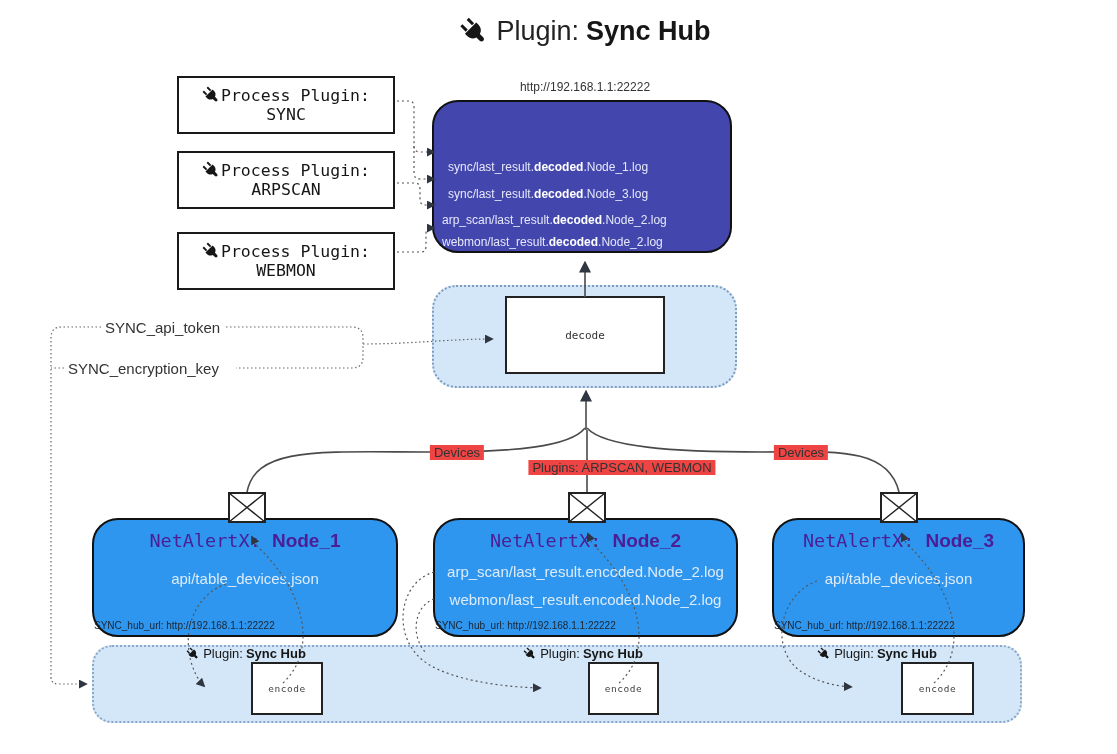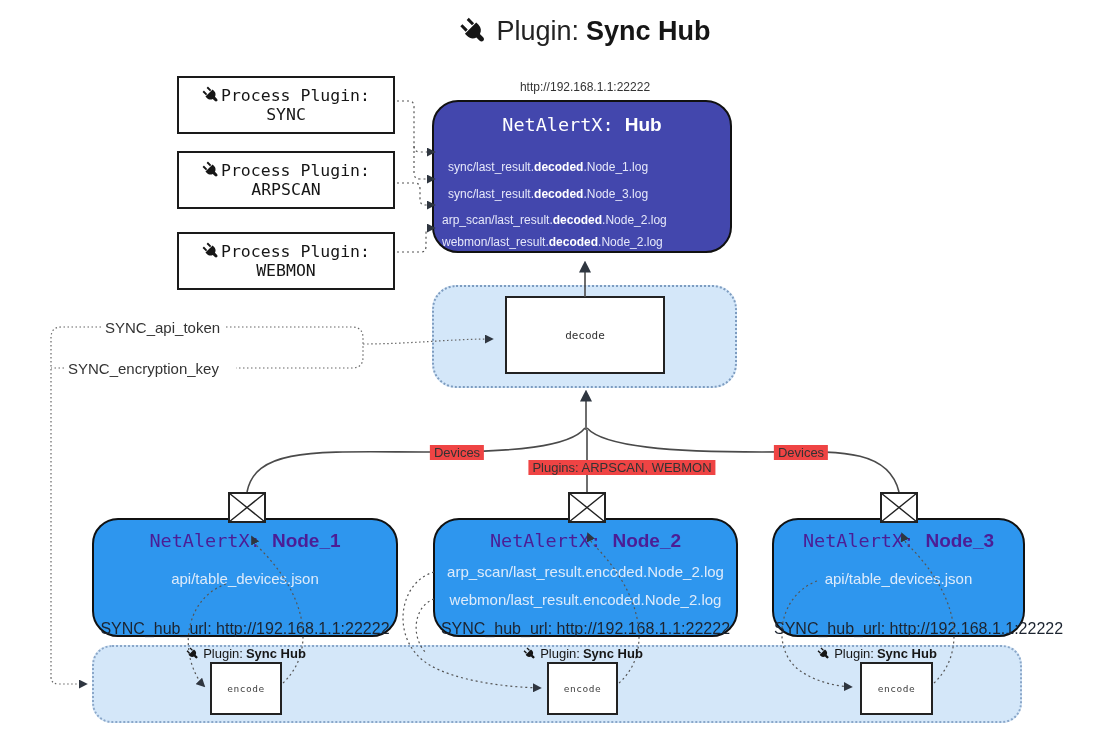--- a/index.html
+++ b/index.html
@@ -61,33 +61,33 @@
 
   
   .edge-label{position:absolute;transform:translateX(-50%);background:#ef4444;padding:0 4px;font-size:13px;color:var(--dark-text);z-index:3;white-space:nowrap;margin-left:37px;}
 
   
   .node-box{position:absolute;top:518px;height:119px;background:var(--node-fill);border:2px solid #111;border-radius:26px;z-index:1;}
   .node-title{position:absolute;top:10px;left:0;right:0;text-align:center;color:#4c1d95;white-space:nowrap;}
   .node-title .mono{font-size:18.5px;}
   .node-title .btitle{font-size:19px;font-weight:700;}
   .node-line{position:absolute;left:0;right:0;text-align:center;color:var(--node-text);font-size:15px;white-space:nowrap;}
-  .node-url{position:absolute;top:100px;left:0;right:0;text-align:center;color:#1c2430;font-size:16px;white-space:nowrap;}
+  .node-url{position:absolute;top:100px;left:0;right:0;text-align:left;color:#1c2430;font-size:10px;white-space:nowrap;}
 
   
   .envelope{position:absolute;width:38px;height:31px;z-index:5;}
 
   
   .band{position:absolute;left:92px;top:645px;width:930px;height:78px;background:var(--panel-fill);
         border:2px dotted var(--panel-border);border-radius:20px;z-index:1;}
   .enc-label{position:absolute;top:646px;transform:translateX(-50%);display:flex;align-items:center;gap:3px;
              font-size:13px;color:#161616;z-index:3;white-space:nowrap;}
   .enc-label .bold{font-weight:700;}
   .enc-box{position:absolute;top:662px;height:53px;background:#fff;border:2px solid #222;display:flex;align-items:center;
-           justify-content:center;font-family:"DejaVu Sans Mono",monospace;font-size:9.5px;letter-spacing:.5px;color:#444;z-index:1;}
+           justify-content:center;font-family:"DejaVu Sans Mono",monospace;font-size:9.5px;letter-spacing:.5px;color:#444;z-index:1;margin-left:41px;}
 </style>
 </head>
 <body>
 
 <svg width="0" height="0" style="position:absolute" aria-hidden="true">
   <defs>
     <symbol id="plug-sym" viewBox="0 0 24 24">
       <path d="M7.2.8h2.4v6H7.2zM14.4.8h2.4v6h-2.4zM5.6 7.6h12.8v2.6c0 3-1.8 5.2-4.4 6v3.4c0 1.5-.9 2.4-2 2.4s-2-.9-2-2.4v-3.4c-2.6-.8-4.4-3-4.4-6z"></path>
     </symbol>
     <symbol id="env-sym" viewBox="0 0 38 31">
@@ -163,23 +163,20 @@
       <svg class="plug plug-md">
           <use href="#plug-sym"></use>
         </svg>
       <span>Process Plugin:</span>
     </div>
     <div class="l2">WEBMON</div>
   </div>
 
   <div class="hub-url">http://192.168.1.1:22222</div>
   <div class="hub-box">
-    <div class="hub-title">
-      <span class="mono">NetAlertX: </span><span class="btitle">Hub</span>
-    </div>
     <div class="hub-line" style="top:45px"><span>sync/last_result.</span><b>decoded</b><span>.Node_1.log</span></div>
     <div class="hub-line" style="top:72px"><span>sync/last_result.</span><b>decoded</b><span>.Node_3.log</span></div>
     <div class="hub-line n3" style="top:98px"><span>arp_scan/last_result.</span><b>decoded</b><span>.Node_2.log</span></div>
     <div class="hub-line n4" style="top:120px"><span>webmon/last_result.</span><b>decoded</b><span>.Node_2.log</span></div>
   </div>
 
   <div class="decode-panel"></div>
   <div class="decode-box">decode</div>
 
   <span class="secret" style="left:101px;top:319px">SYNC_api_token</span>

